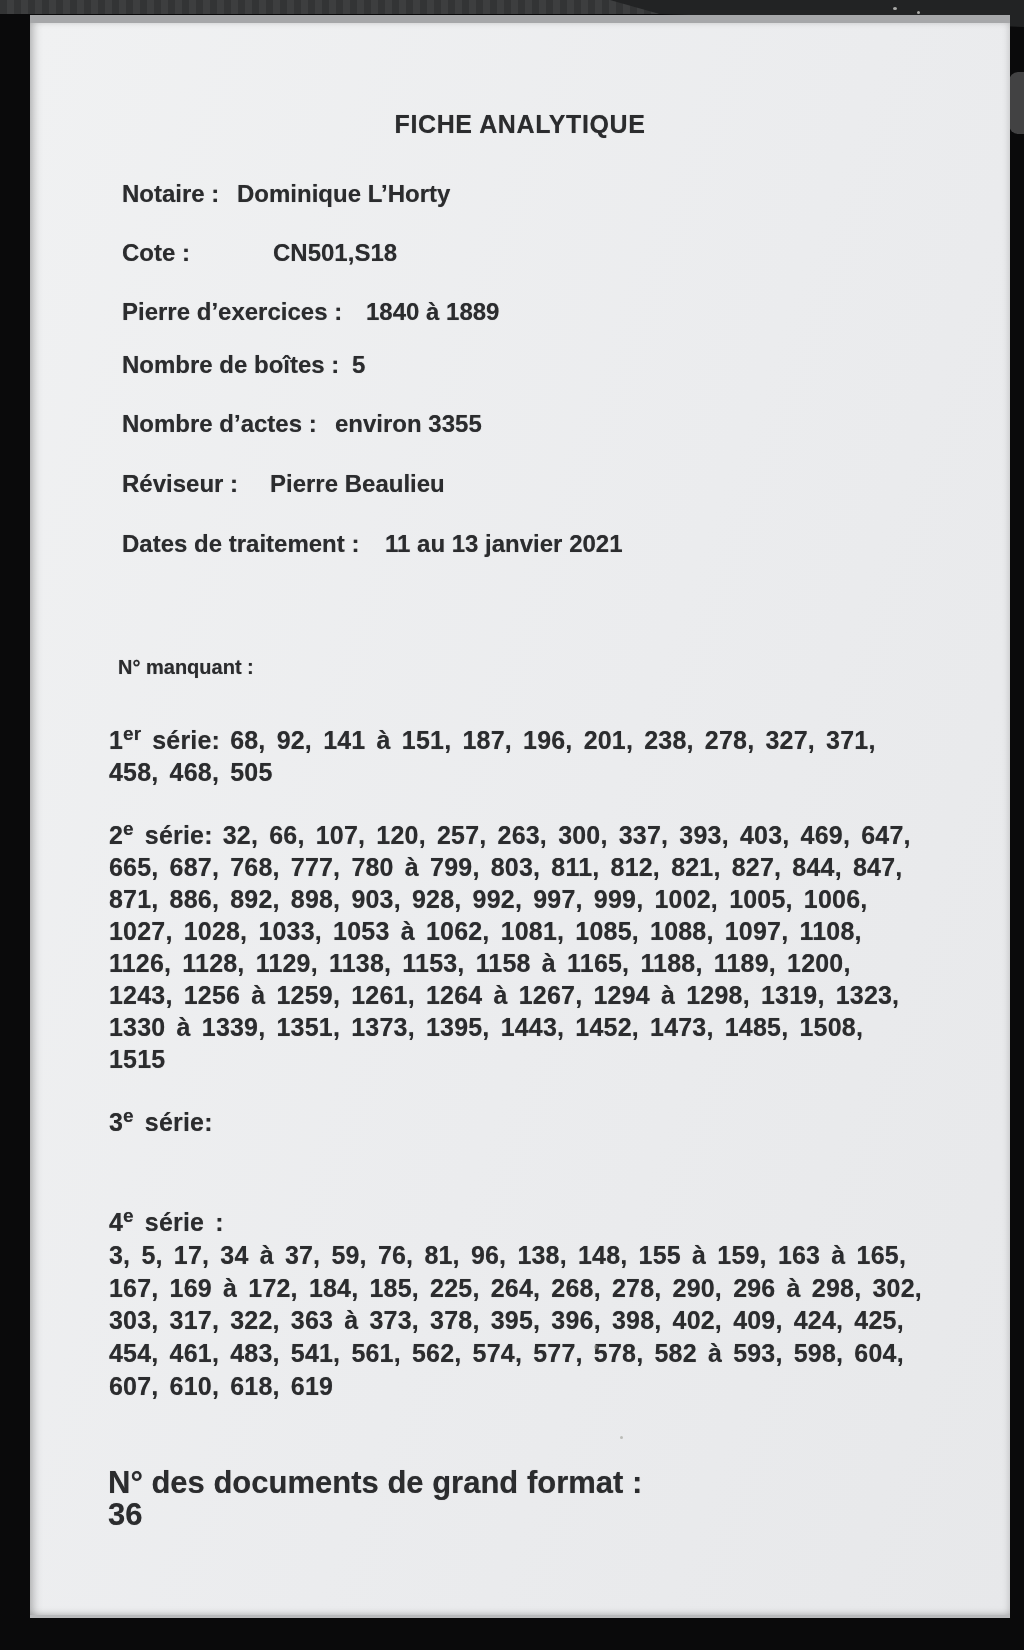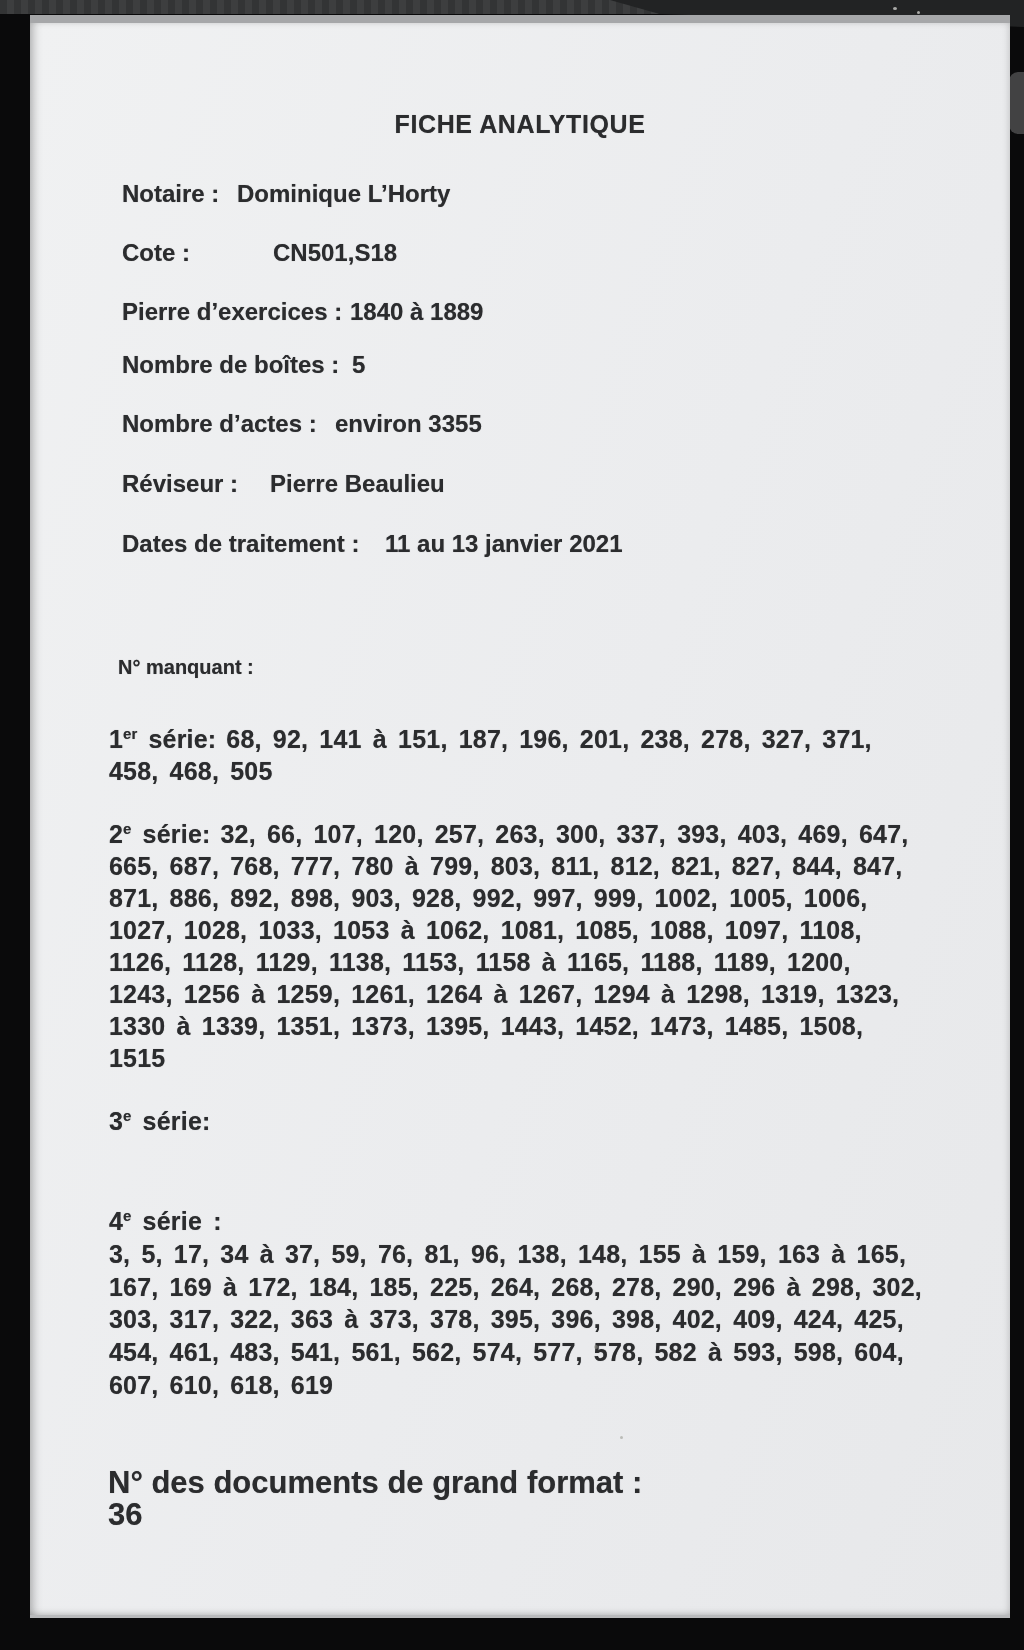--- a/index.html
+++ b/index.html
@@ -37,35 +37,35 @@
   }
   .page *{text-shadow:0 0 .7px rgba(45,45,48,.55);}
   .title{
     position:absolute;top:87px;left:0;width:100%;margin:0;
     text-align:center;font-size:25px;letter-spacing:.6px;
   }
   .field{position:absolute;left:92px;font-size:24px;white-space:nowrap;}
   .field .value{position:absolute;top:0;white-space:nowrap;}
   .field:nth-of-type(1){top:157px;} .field:nth-of-type(1) .value{left:115px;}
   .field:nth-of-type(2){top:216px;} .field:nth-of-type(2) .value{left:151px;}
-  .field:nth-of-type(3){top:275px;} .field:nth-of-type(3) .value{left:228px;}
+  .field:nth-of-type(3){top:275px;} .field:nth-of-type(3) .value{left:244px;}
   .field:nth-of-type(4){top:328px;} .field:nth-of-type(4) .value{left:230px;}
   .field:nth-of-type(5){top:387px;} .field:nth-of-type(5) .value{left:213px;}
   .field:nth-of-type(6){top:447px;} .field:nth-of-type(6) .value{left:148px;}
   .field:nth-of-type(7){top:507px;} .field:nth-of-type(7) .value{left:263px;}
   .manquant{position:absolute;left:88px;top:633px;font-size:20px;}
   .series-block{
     position:absolute;left:79px;width:846px;
     font-size:25px;letter-spacing:.2px;word-spacing:4px;line-height:32px;
   }
   .series-block:nth-of-type(1){top:695px;}
   .series-block:nth-of-type(2){top:790px;}
   .series-block:nth-of-type(3){top:1077px;}
   .series-block:nth-of-type(4){top:1177px;line-height:32.8px;}
-  .series-sup{font-size:15px;vertical-align:9px;letter-spacing:0;}
+  .series-sup{font-size:19px;vertical-align:9px;letter-spacing:0;}
   .series-nums{white-space:pre-line;}
   .series-nums.inline{display:inline;margin-left:10px;}
   .series-nums.stacked{display:block;}
   .bottom-section{position:absolute;left:78px;top:1444px;font-size:31px;line-height:32px;}
   .bottom-section .bottom-value{display:block;}
   .page-speck{position:absolute;border-radius:50%;background:#96968c;opacity:.55;}
 </style>
 </head>
 <body>
 

